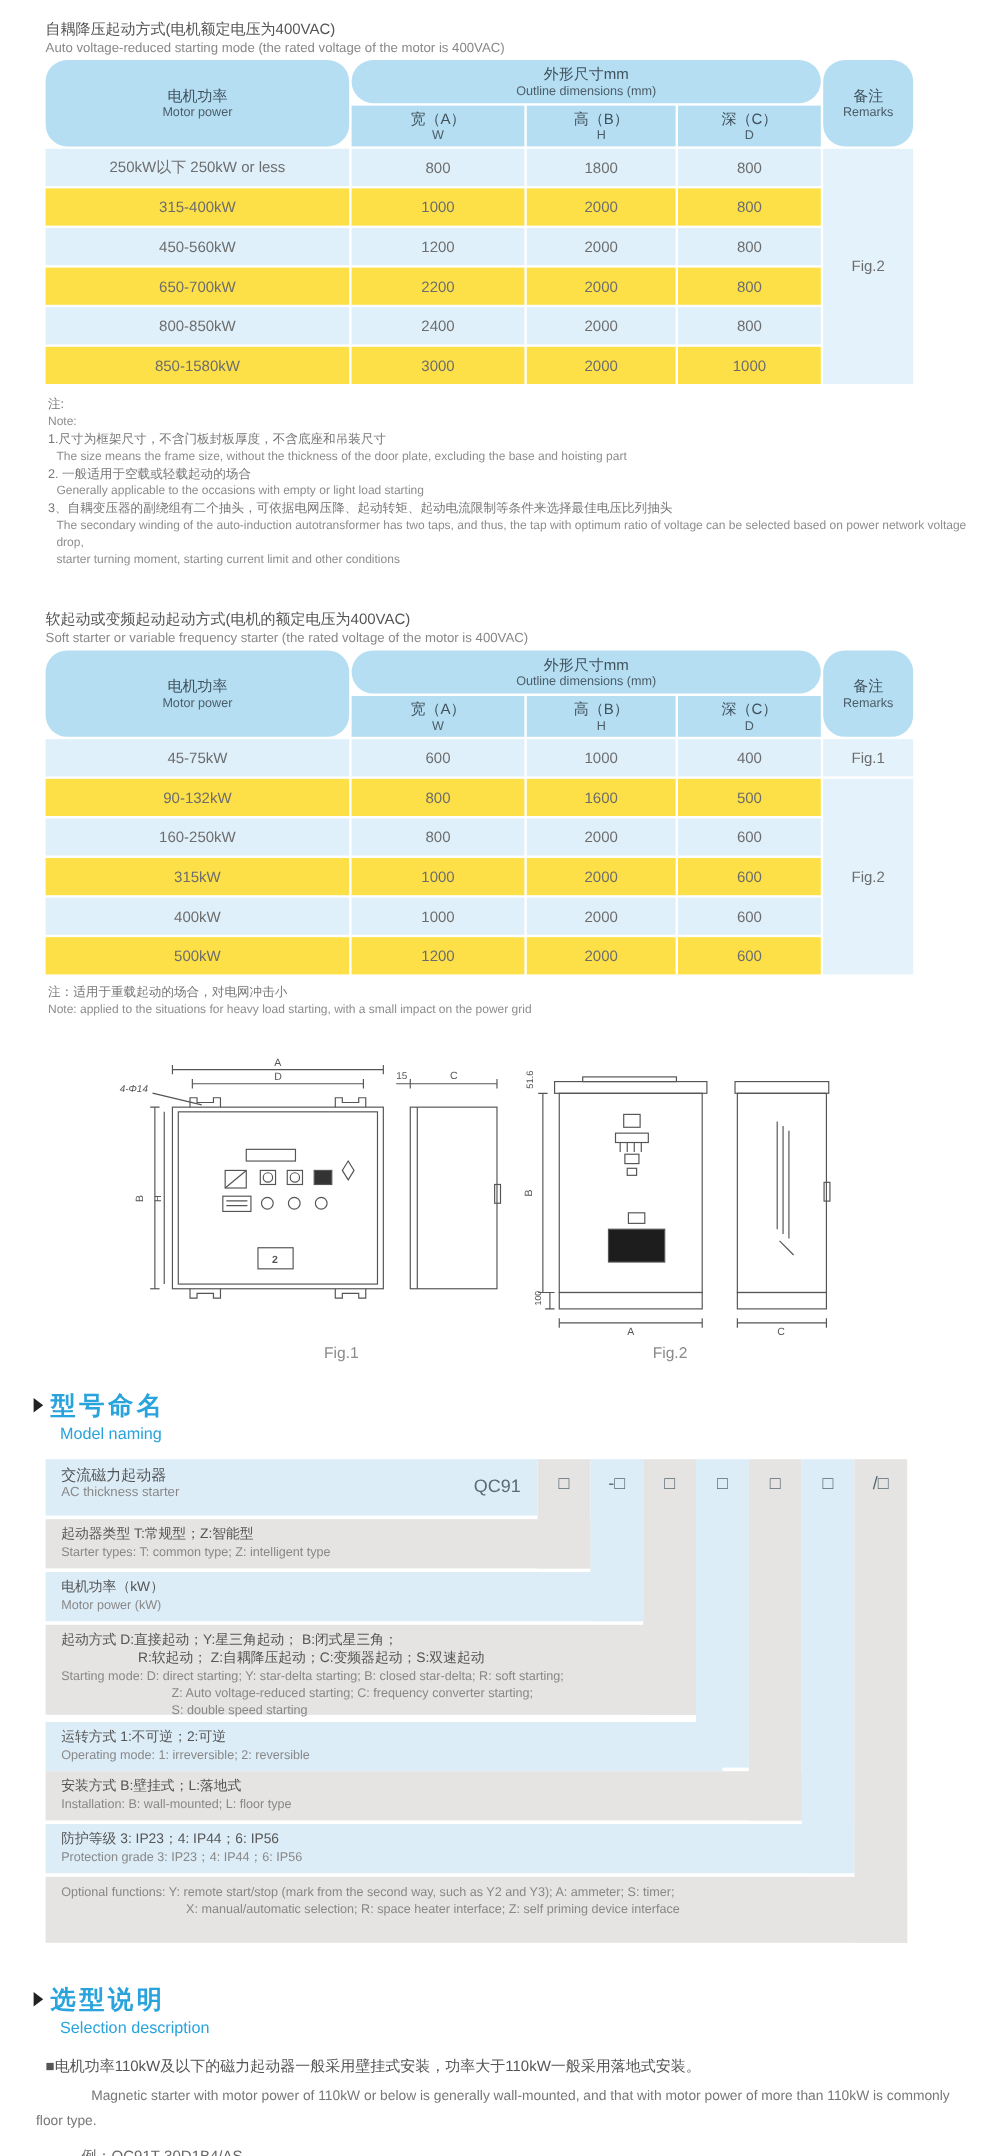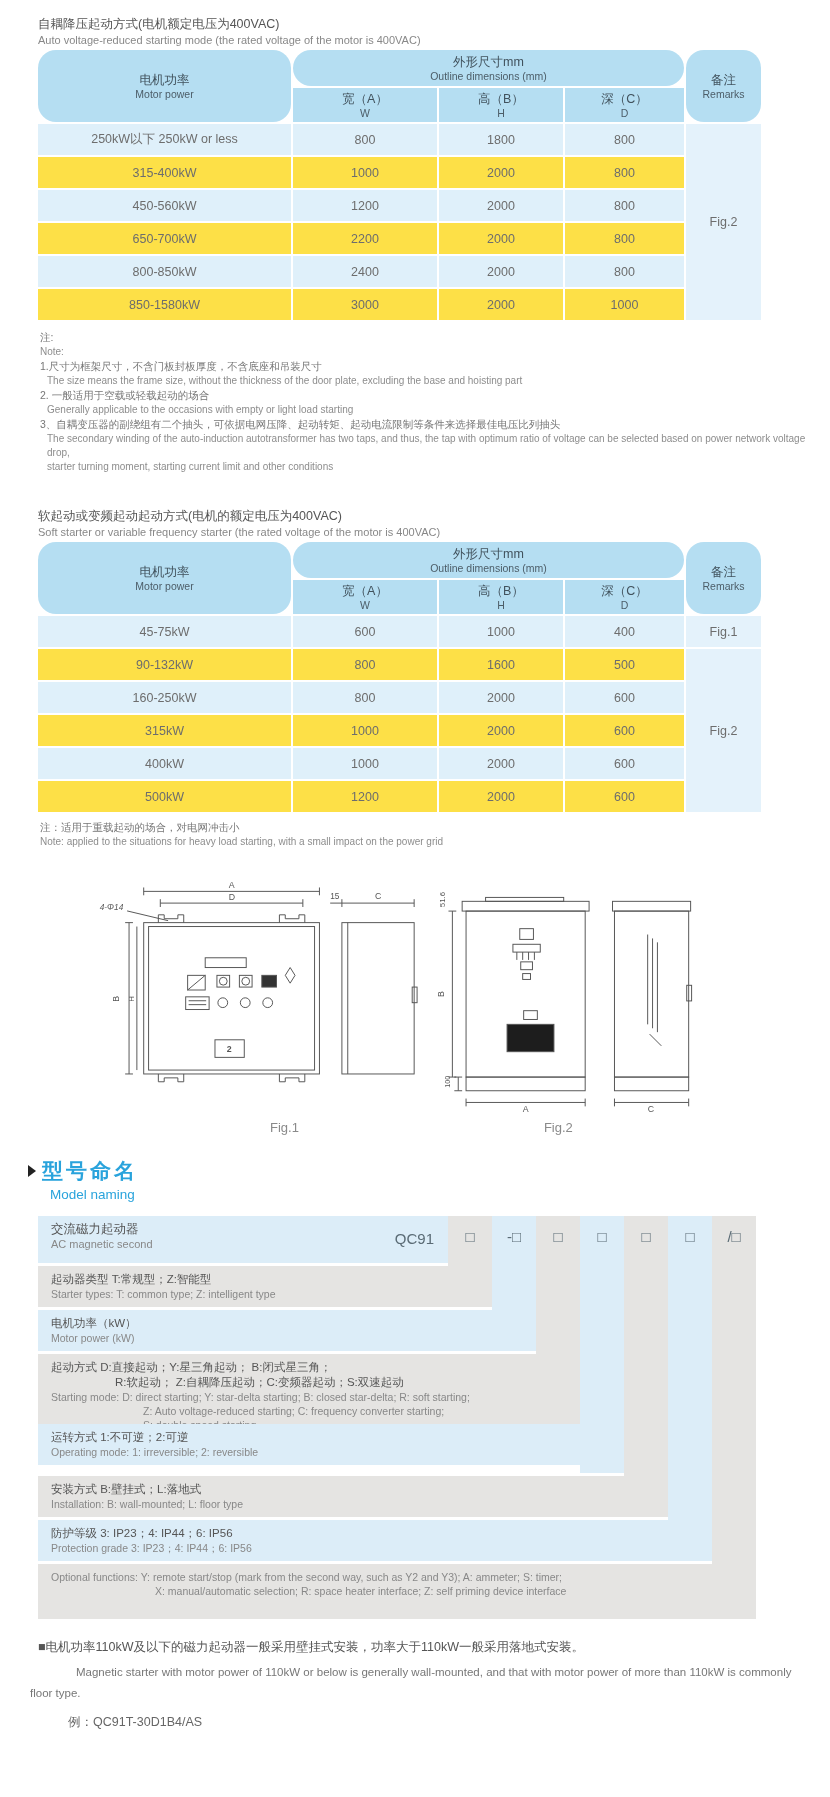--- a/index.html
+++ b/index.html
@@ -379,21 +379,21 @@
     <div class="stripe sblue" style="left:454px;height:135px;"></div>
     <div class="stripe sgray" style="left:498px;height:213px;"></div>
     <div class="stripe sblue" style="left:542px;height:257px;"></div>
     <div class="stripe sgray" style="left:586px;height:301px;"></div>
     <div class="stripe sblue" style="left:630px;height:345px;"></div>
     <div class="stripe sgray" style="left:674px;height:403px;"></div>
 
     <div class="rowbg rblue" style="top:0;height:47px;width:410px;">
       <div class="rt">
         <div class="mcn" style="font-size:12.5px;">交流磁力起动器</div>
-        <div class="men" style="font-size:11px;">AC magnetic second</div>
+        <div class="men" style="font-size:11px;">AC thickness starter</div>
       </div>
       <span class="prefix-code">QC91</span>
       <span class="boxcell sq" style="left:410px;">□</span>
       <span class="boxcell sq" style="left:454px;">-□</span>
       <span class="boxcell sq" style="left:498px;">□</span>
       <span class="boxcell sq" style="left:542px;">□</span>
       <span class="boxcell sq" style="left:586px;">□</span>
       <span class="boxcell sq" style="left:630px;">□</span>
       <span class="boxcell sq" style="left:674px;">/□</span>
     </div>
@@ -415,21 +415,21 @@
     <div class="rowbg rgray" style="top:138px;height:75px;width:542px;">
       <div class="rt">
         <div class="mcn">起动方式 D:直接起动；Y:星三角起动；  B:闭式星三角；</div>
         <div class="mcn ind1">R:软起动；  Z:自耦降压起动；C:变频器起动；S:双速起动</div>
         <div class="men">Starting mode: D: direct starting; Y: star-delta starting; B: closed star-delta; R: soft starting;</div>
         <div class="men ind2">Z: Auto voltage-reduced starting; C: frequency converter starting;</div>
         <div class="men ind2">S: double speed starting</div>
       </div>
     </div>
 
-    <div class="rowbg rblue" style="top:208px;height:41px;width:564px;">
+    <div class="rowbg rblue" style="top:219px;height:41px;width:564px;">
       <div class="rt">
         <div class="mcn">运转方式 1:不可逆；2:可逆</div>
         <div class="men">Operating mode: 1: irreversible; 2: reversible</div>
       </div>
     </div>
 
     <div class="rowbg rgray" style="top:260px;height:41px;width:630px;">
       <div class="rt">
         <div class="mcn">安装方式 B:壁挂式；L:落地式</div>
         <div class="men">Installation: B: wall-mounted;  L: floor type</div>
@@ -444,20 +444,27 @@
     </div>
 
     <div class="rowbg rgray" style="top:348px;height:55px;width:718px;">
       <div class="rt">
         <div class="men">Optional functions: Y: remote start/stop (mark from the second way, such as Y2 and Y3); A: ammeter; S: timer;</div>
         <div class="men ind3">X: manual/automatic selection; R: space heater interface; Z: self priming device interface</div>
       </div>
     </div>
   </div>
 
+  <div class="sec-head" style="margin-top:30px;">
+    <div class="hrow">
+      <span class="tri"></span>
+      <span class="cn">选型说明</span>
+    </div>
+    <div class="en">Selection description</div>
+  </div>
 
   <div class="sel-body">
     <div class="sel-p-cn">■电机功率110kW及以下的磁力起动器一般采用壁挂式安装，功率大于110kW一般采用落地式安装。</div>
     <div class="sel-p-en">Magnetic starter with motor power of 110kW or below is generally wall-mounted, and that with motor power of more than 110kW is commonly floor type.</div>
     <div class="sel-ex">例：QC91T-30D1B4/AS</div>
 
   </div>
 
 </div>
 

